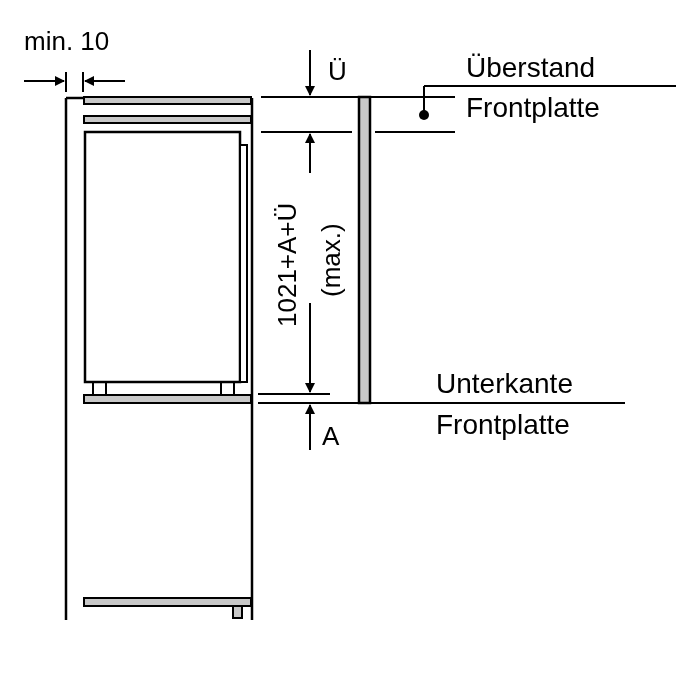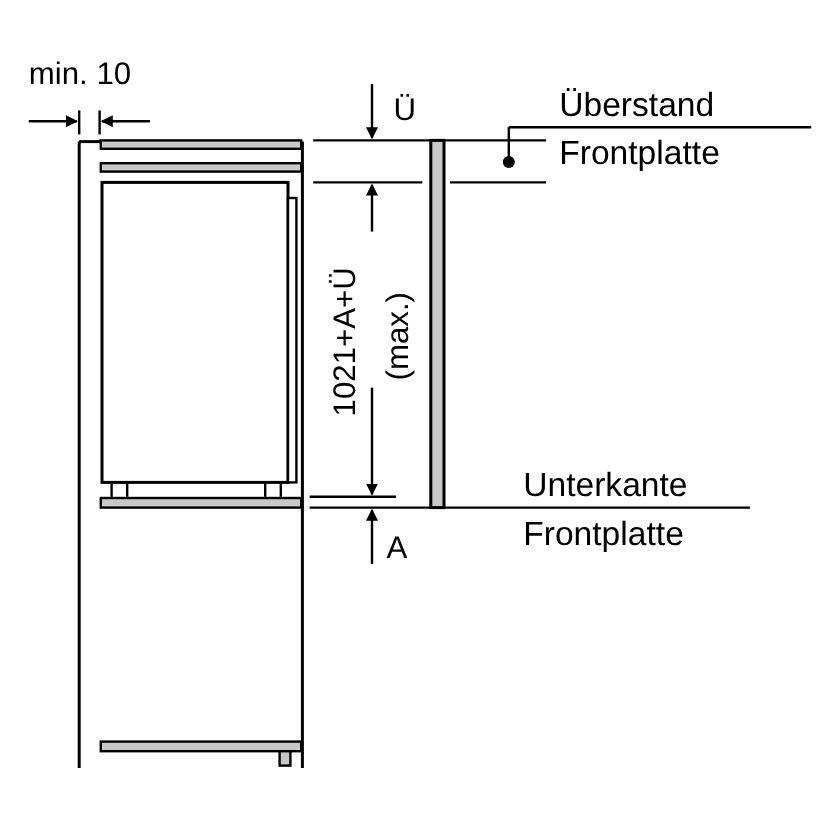--- a/index.html
+++ b/index.html
@@ -1,16 +1,16 @@
 <!DOCTYPE html>
 <html><head>
 <meta charset="utf-8">
 <style>
   html, body { margin: 0; padding: 0; background: #ffffff; }
-  #canvas { position: relative; width: 700px; height: 620px; overflow: hidden; background: #ffffff; margin-top: 20px; }
+  #canvas { position: relative; width: 700px; height: 620px; overflow: hidden; background: #ffffff; }
   svg { position: absolute; left: 0; top: 0; }
   .lbl { font-family: "Liberation Sans", sans-serif; fill: #000000; }
 </style>
 </head>
 <body>
 
 <div id="canvas">
 <svg width="700" height="700" viewBox="0 0 700 700" xmlns="http://www.w3.org/2000/svg">
   <defs>
     <marker id="arr" markerWidth="10" markerHeight="10" refX="9" refY="5" orient="auto" markerUnits="userSpaceOnUse">

